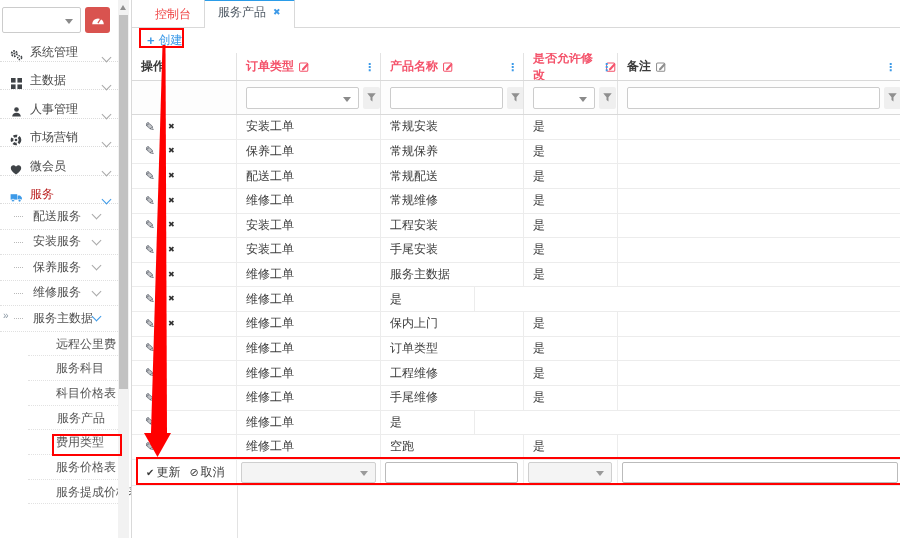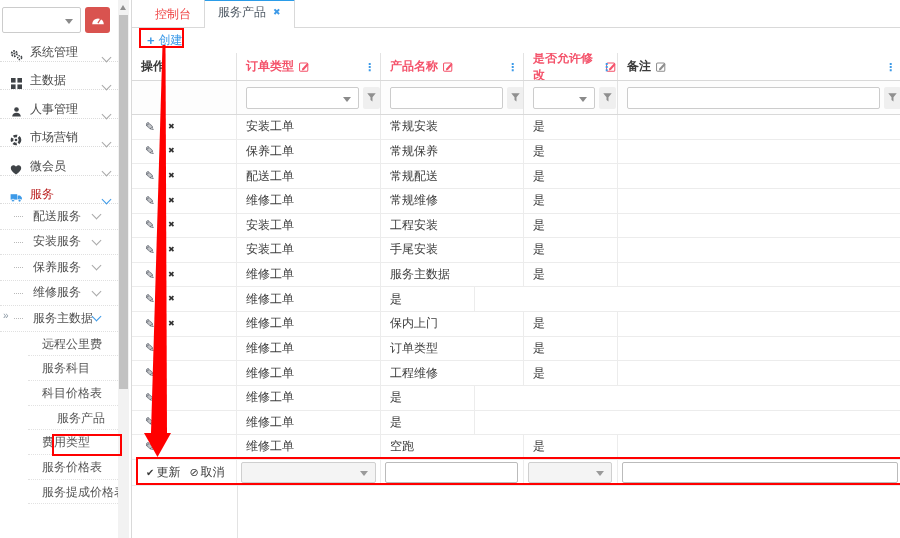--- a/index.html
+++ b/index.html
@@ -20,21 +20,21 @@
   .mi.active .lbl{color:#b91c1c}
   .chev{width:6px;height:6px;border-right:1.5px solid #a9a9a9;border-bottom:1.5px solid #a9a9a9;
         transform:rotate(45deg);margin:-3px 2px 0 0;flex:none}
   .mi.active .chev,.si.active .chev{border-color:#3d9ae8}
   .si{height:25.5px;display:flex;align-items:center;padding:0 16px 0 33px;border-bottom:1px dotted #e0e0e0;
       box-sizing:border-box;position:relative;color:#4f4f4f}
   .si::before{content:"";position:absolute;left:14px;top:50%;width:9px;border-top:1px dotted #b9b9b9}
   .si .lbl{flex:1;white-space:nowrap}
   .si .marker{display:none;position:absolute;left:3px;top:50%;margin-top:-8px;font-size:10px;color:#8a97a3}
   .si.active .marker{display:block}
-  .ssi{height:24.7px;line-height:24.7px;padding-left:42px;position:relative;color:#555;white-space:nowrap;box-sizing:border-box}
+  .ssi{height:24.7px;line-height:24.7px;padding-left:56px;position:relative;color:#555;white-space:nowrap;box-sizing:border-box}
   .ssi::after{content:"";position:absolute;left:28px;right:0;bottom:0;border-bottom:1px dotted #e2e2e2}
   .ssi.boxed{padding-left:57px}
   
   .sscroll{position:absolute;left:118px;top:0;width:11px;height:538px;background:#f2f2f2}
   .sscroll .up{position:absolute;left:2px;top:5px;width:0;height:0;
     border-left:3.5px solid transparent;border-right:3.5px solid transparent;border-bottom:5px solid #8f8f8f}
   .sscroll .thumb{position:absolute;left:1px;top:15px;width:9px;height:374px;background:#c2c2c2}
   
   .main{position:absolute;left:131px;top:0;width:769px;height:538px;border-left:1px solid #d9d9d9;background:#fff;box-sizing:content-box}
   .tabstrip{height:28px;border-bottom:1px solid #d9d9d9;display:flex;align-items:flex-end;padding-left:10px;box-sizing:border-box}
@@ -528,20 +528,23 @@
             </div>
           </div>
           <div class="drow nodelete">
             <div class="dc op w0">
               <span class="pencil">✎</span>
               <span class="del-x">✖</span>
             </div>
             <div class="dc w1">
               <span>维修工单</span>
             </div>
+            <div class="dc w2">
+              <span>手尾维修</span>
+            </div>
             <div class="dc w3">
               <span>是</span>
             </div>
             <div class="dc w4">
               <span></span>
             </div>
           </div>
           <div class="drow nodelete">
             <div class="dc op w0">
               <span class="pencil">✎</span>

